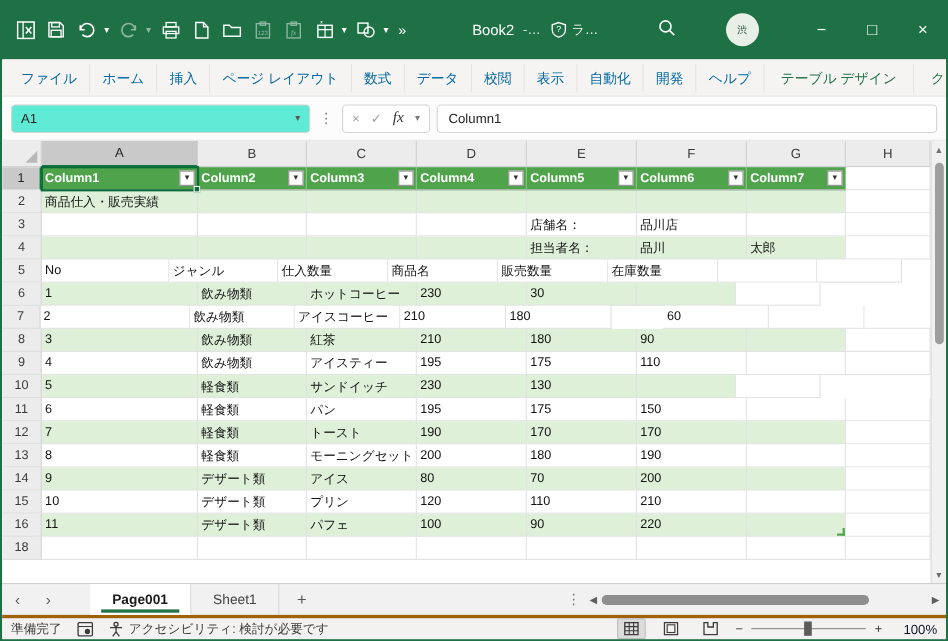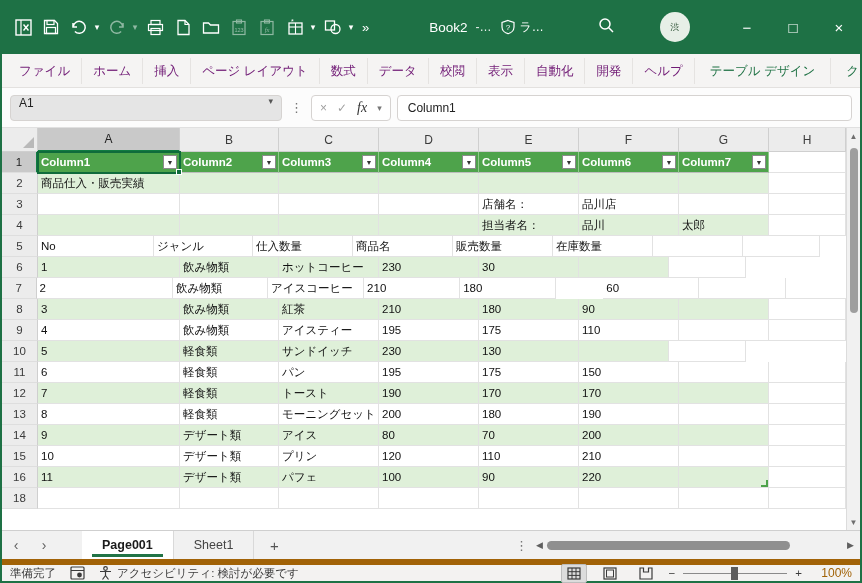--- a/index.html
+++ b/index.html
@@ -25,30 +25,30 @@
   .badge-label { font-size:12px; display:flex; align-items:center; gap:4px; }
   .tb-search { margin-left:48px; width:30px; text-align:center; }
   .avatar { margin-left:38px; width:30px; height:30px; border-radius:50%; background:#e7efe7;
             color:#2c5234; font-size:9px; display:flex; align-items:center; justify-content:center; }
   .win-controls { margin-left:auto; display:flex; align-items:stretch; height:54px; }
   .win-controls .wc { width:46px; display:flex; align-items:center; justify-content:center; font-size:15px; }
 
   
   .ribbon { height:34px; background:#f5f4f3; display:flex; align-items:center; padding:0 8px 0 6px;
             border-bottom:1px solid #e3e1df; flex:0 0 auto; }
-  .rtab { padding:0 11px; height:26px; line-height:26px; font-size:12.5px; color:#701a75;
+  .rtab { padding:0 11px; height:26px; line-height:26px; font-size:12.5px; color:#0369a1;
           border-right:1px solid #e5e3e1; white-space:nowrap; cursor:default; }
   .rtab:last-of-type { border-right:none; }
   .rtab.accent { color:var(--tab-green); padding:0 15px; }
 
   
   .fbar { height:40px; background:#fcfcfc; display:flex; align-items:center; padding:0 8px;
           gap:6px; flex:0 0 auto; border-bottom:1px solid #e0e0e0; }
-  .namebox { width:272px; height:26px; border:1px solid #d6d3d1; border-radius:4px; background:#e5e5e5;
-             display:flex; padding:0 8px; font-size:12px; color:#222; }
+  .namebox { width:272px; height:26px; border:1px solid #d6d3d1; border-radius:4px; background:#5eead4;
+             display:flex; align-items:center; padding:0 8px; font-size:12px; color:#222; }
   .namebox .nb-chev { margin-left:auto; color:#555; font-size:9px; }
   .vdots { color:#777; font-size:13px; padding:0 2px; }
   .fxbox { height:26px; border:1px solid #d6d3d1; border-radius:4px; background:#fff;
            display:flex; align-items:center; padding:0 8px; gap:10px; }
   .fx-cancel,.fx-enter { color:#a0a0a0; font-size:12px; }
   .fx-label { font-style:italic; font-family:"Liberation Serif","DejaVu Serif",serif; font-size:14px; color:#333; }
   .fx-chev { color:#777; font-size:9px; }
   .finput { flex:1; height:26px; border:1px solid #d6d3d1; border-radius:4px; background:#fff;
             display:flex; align-items:center; padding:0 10px; font-size:12px; }
 
@@ -95,30 +95,30 @@
   .stab.active:after { content:""; position:absolute; left:10px; right:10px; bottom:2px; height:3px;
                        background:var(--tab-green); }
   .stab-add { width:40px; display:flex; align-items:center; justify-content:center; font-size:15px; color:#555; }
   .sheetbar .vdots { display:flex; align-items:center; margin-left:auto; }
   .hscroll { display:flex; align-items:center; width:330px; padding:0 6px; gap:4px; }
   .hs-arrow { color:#5f5f5f; font-size:9px; }
   .hs-track { flex:1; height:11px; display:flex; align-items:center; }
   .hs-thumb { height:9px; width:82%; background:#8f8f8f; border-radius:5px; }
 
   
-  .statusbar { height:22px; background:#f3f2f1; border-top:6px solid #a16207; display:flex; align-items:center;
+  .statusbar { height:22px; background:#f3f2f1; border-top:3px solid #a16207; display:flex; align-items:center;
                padding:0 8px; gap:14px; font-size:11.5px; color:#3b3b3b; flex:0 0 auto; }
   .sb-icon { display:flex; align-items:center; justify-content:center; }
   .sb-right { margin-left:auto; display:flex; align-items:center; gap:10px; }
   .view-btn { width:26px; height:19px; display:flex; align-items:center; justify-content:center; border-radius:2px; }
   .view-btn.active { background:#dcdcdc; border:1px solid #bdbdbd; }
   .zoom-ctl { display:flex; align-items:center; gap:8px; }
   .zoom-track { width:104px; height:1px; background:#8a8a8a; position:relative; }
   .zoom-thumb { position:absolute; left:48px; top:-6px; width:7px; height:13px; background:#5c5c5c; }
-  .zoom-val { width:40px; text-align:right; font-size:12px; color:#a16207; }
+  .zoom-val { width:40px; text-align:right; font-size:12px; color:#0f172a; }
 </style>
 </head>
 <body>
 
 <div id="win">
 
   <div class="titlebar">
     <div class="qat">
       <div class="qbtn">
         <svg width="17" height="17" viewBox="0 0 17 17">

